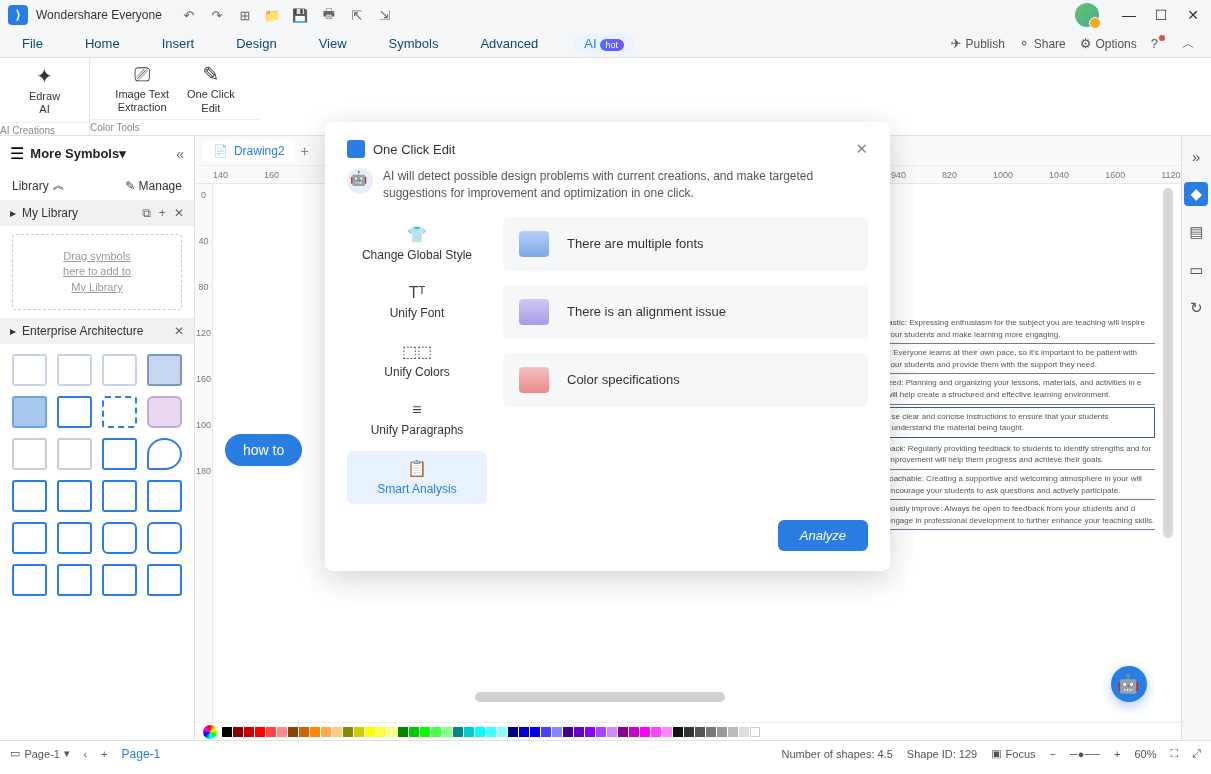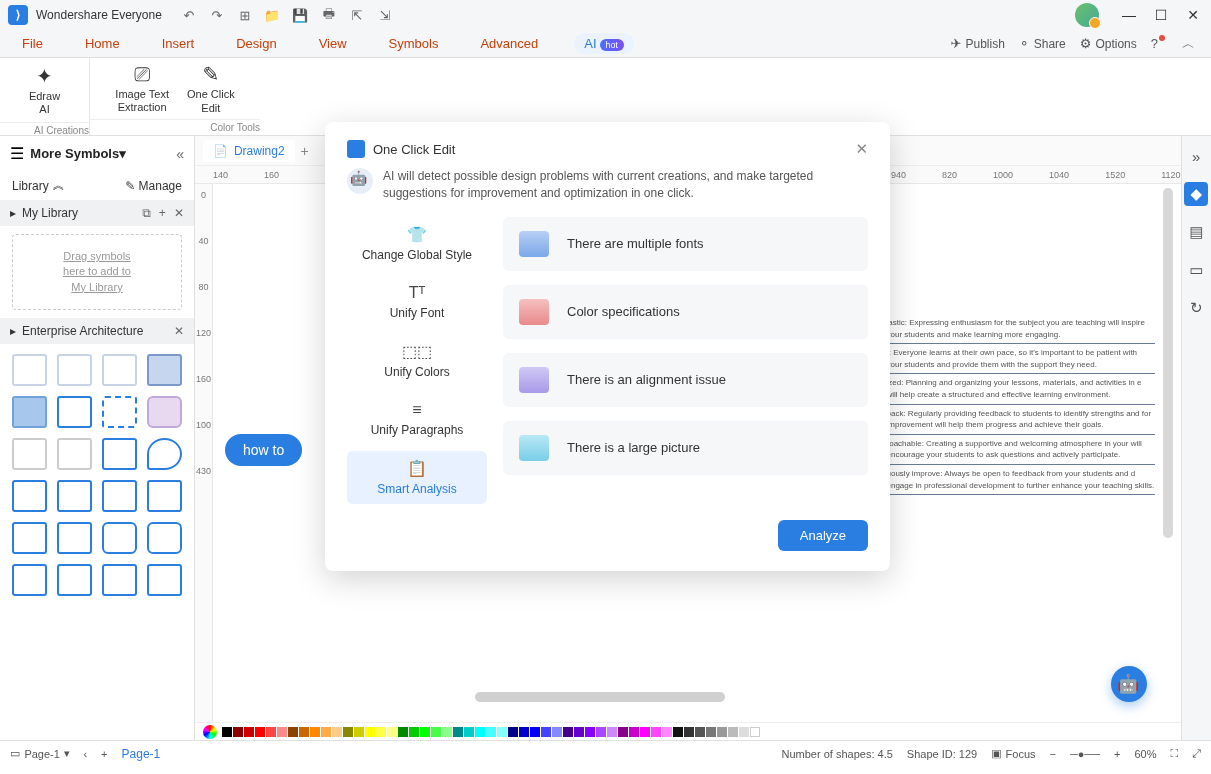--- a/index.html
+++ b/index.html
@@ -12,34 +12,34 @@
 .titlebar-tools { display: flex; gap: 10px; margin-left: 10px; }
 .tb-icon { width: 18px; height: 18px; display: flex; align-items: center; justify-content: center; color: #666; font-size: 13px; cursor: pointer; }
 .titlebar-spacer { flex: 1; }
 .avatar { width: 24px; height: 24px; border-radius: 50%; background: linear-gradient(135deg,#6bc06b,#4a9); position: relative; }
 .avatar::after { content:''; position:absolute; right:-2px; bottom:-2px; width:10px; height:10px; background:#f6a623; border-radius:50%; border:1px solid #fff; }
 .win-controls { display: flex; gap: 12px; margin-left: 12px; }
 .win-btn { width: 20px; height: 20px; display: flex; align-items: center; justify-content: center; color: #333; font-size: 14px; cursor:pointer; }
 
 
 .menubar { height: 28px; background: #f5f6f8; display: flex; align-items: center; padding: 0 16px; gap: 30px; border-bottom: 1px solid #e0e0e0; }
-.menu-item { font-size: 13px; color: #c2410c; cursor: pointer; padding: 4px 6px; }
+.menu-item { font-size: 13px; color: #0c4a6e; cursor: pointer; padding: 4px 6px; }
 .menu-item.active { color: #2a7de1; background:#eaf3ff; border-radius:10px; padding:3px 10px; }
 .hot-badge { background: linear-gradient(90deg,#4a6fff,#7a4fff); color: #fff; font-size: 9px; padding: 1px 6px; border-radius: 8px; margin-left: 3px; }
 .menubar-right { margin-left: auto; display: flex; align-items: center; gap: 14px; }
 .menubar-link { font-size: 12px; color: #555; cursor: pointer; display:flex; align-items:center; gap:4px; }
 .menubar-link .ic { font-size:13px; }
 .not-dot{ width:6px; height:6px; background:#e74c3c; border-radius:50%; position:relative; top:-6px; left:-3px;}
 
 
 .ribbon { height: 78px; background: #fff; border-bottom: 1px solid #e0e0e0; display: flex; }
 .ribbon-group { padding: 6px 16px; display: flex; flex-direction: column; align-items: center; justify-content: center; border-right: 1px solid #e8e8e8; }
 .ribbon-icon { font-size: 20px; color: #333; margin-bottom: 2px; }
 .ribbon-label { font-size: 11px; color: #333; text-align: center; line-height: 1.2; }
-.ribbon-footer { font-size: 10px; color: #888; text-align:right; padding:2px 0; border-top:1px solid #eee; width:100%; }
+.ribbon-footer { font-size: 10px; color: #888; text-align:left; padding:2px 0; border-top:1px solid #eee; width:100%; }
 .ribbon-col{display:flex; flex-direction:column; height:100%;}
 .ribbon-items{display:flex; gap:18px; flex:1; align-items:center; justify-content:center;}
 
 
 .main { display: flex; height: 604px; }
 
 
 .left-panel { width: 218px; background: #fff; border-right: 1px solid #e0e0e0; display: flex; flex-direction: column; overflow:hidden; }
 .lp-header { display: flex; align-items: center; padding: 8px 10px; gap:6px; }
 .lp-title { font-size: 13px; font-weight: 600; color: #222; }
@@ -100,21 +100,21 @@
 .dlg-opt.active .dlg-opt-label{color:#2a7de1;}
 .dlg-right { flex: 1; display: flex; flex-direction: column; gap: 14px; }
 .dlg-issue { background: #f6f7f9; border-radius: 6px; padding: 14px 16px; display: flex; align-items: center; gap: 18px; }
 .issue-icon { width: 30px; height: 26px; border-radius: 4px; }
 .ii-blue{ background:linear-gradient(#b8cff5,#7aa8e8);}
 .ii-purple{ background:linear-gradient(#d0c8f5,#a89ae8);}
 .ii-red{ background:linear-gradient(#f5c0c0,#e88a8a);}
 .ii-cyan{ background:linear-gradient(#b8e8f5,#7acde8);}
 .issue-text { font-size: 13px; color: #333; }
 .dlg-footer { display: flex; justify-content: flex-end; margin-top: 16px; }
-.analyze-btn { background: #2a7de1; color: #fff; border: none; border-radius: 6px; padding: 8px 22px; font-size: 13px; cursor: pointer; }
+.analyze-btn { background: #2a7de1; color: #fff; border: none; border-radius: 6px; padding: 8px 22px; font-size: 13px; cursor: pointer; font-style: italic; }
 
 
 .statusbar { height: 26px; border-top: 1px solid #e0e0e0; display: flex; align-items: center; padding: 0 10px; font-size: 11px; color: #555; gap: 14px; background:#fff;}
 .statusbar .sp { margin-left: auto; }
 .sb-item{ display:flex; align-items:center; gap:4px;}
 .page-tab{ color:#2a7de1; font-size:12px;}
 
 
 .float-help{ position:absolute; right:64px; bottom:72px; width:36px; height:36px; border-radius:50%; background:#2a7de1; color:#fff; display:flex; align-items:center; justify-content:center; font-size:18px; box-shadow:0 4px 12px rgba(42,125,225,0.4);}
 .vscroll{ position:absolute; right:38px; top:188px; width:10px; height:350px; background:#d8d8d8; border-radius:5px;}
@@ -289,38 +289,39 @@
         <span></span>
         <span></span>
         <span></span>
         <span></span>
         <span></span>
         <span></span>
         <span>940</span>
         <span>820</span>
         <span>1000</span>
         <span>1040</span>
-        <span>1520</span>
+        <span>1600</span>
         <span>1120</span>
     </div>
     <div class="canvas-body">
       <div class="ruler-v">
         <span>0</span>
           <span>40</span>
           <span>80</span>
           <span>120</span>
           <span>160</span>
           <span>100</span>
-          <span>430</span>
+          <span>180</span>
       </div>
       <div class="chip">how to</div>
       <div class="text-block">
         <p>iastic: Expressing enthusiasm for the subject you are teaching will inspire your students and make learning more engaging.</p>
         <p>t: Everyone learns at their own pace, so it's important to be patient with your students and provide them with the support they need.</p>
         <p>ized: Planning and organizing your lessons, materials, and activities in e will help create a structured and effective learning environment.</p>
+        <p class="boxed">se clear and concise instructions to ensure that your students understand the material being taught.</p>
         <p>back: Regularly providing feedback to students to identify strengths and for improvement will help them progress and achieve their goals.</p>
         <p>roachable: Creating a supportive and welcoming atmosphere in your will encourage your students to ask questions and actively participate.</p>
         <p>uously improve: Always be open to feedback from your students and d engage in professional development to further enhance your teaching skills.</p>
       </div>
       <div class="scroll-thumb"></div>
     </div>
     <div class="color-strip">
       <div class="cs-lead"></div>
       <div class="cs" style="background:#000;"></div>
         <div class="cs" style="background:#800;"></div>
@@ -436,29 +437,25 @@
           <div class="dlg-opt-icon">📋</div>
           <div class="dlg-opt-label">Smart Analysis</div>
         </div>
     </div>
     <div class="dlg-right">
       <div class="dlg-issue">
           <div class="issue-icon ii-blue"></div>
           <div class="issue-text">There are multiple fonts</div>
         </div>
       <div class="dlg-issue">
+          <div class="issue-icon ii-purple"></div>
+          <div class="issue-text">There is an alignment issue</div>
+        </div>
+      <div class="dlg-issue">
           <div class="issue-icon ii-red"></div>
           <div class="issue-text">Color specifications</div>
         </div>
-      <div class="dlg-issue">
-          <div class="issue-icon ii-purple"></div>
-          <div class="issue-text">There is an alignment issue</div>
-        </div>
-      <div class="dlg-issue">
-          <div class="issue-icon ii-cyan"></div>
-          <div class="issue-text">There is a large picture</div>
-        </div>
     </div>
   </div>
   <div class="dlg-footer">
     <button class="analyze-btn">Analyze</button>
   </div>
 </div>
 
 </body></html>

